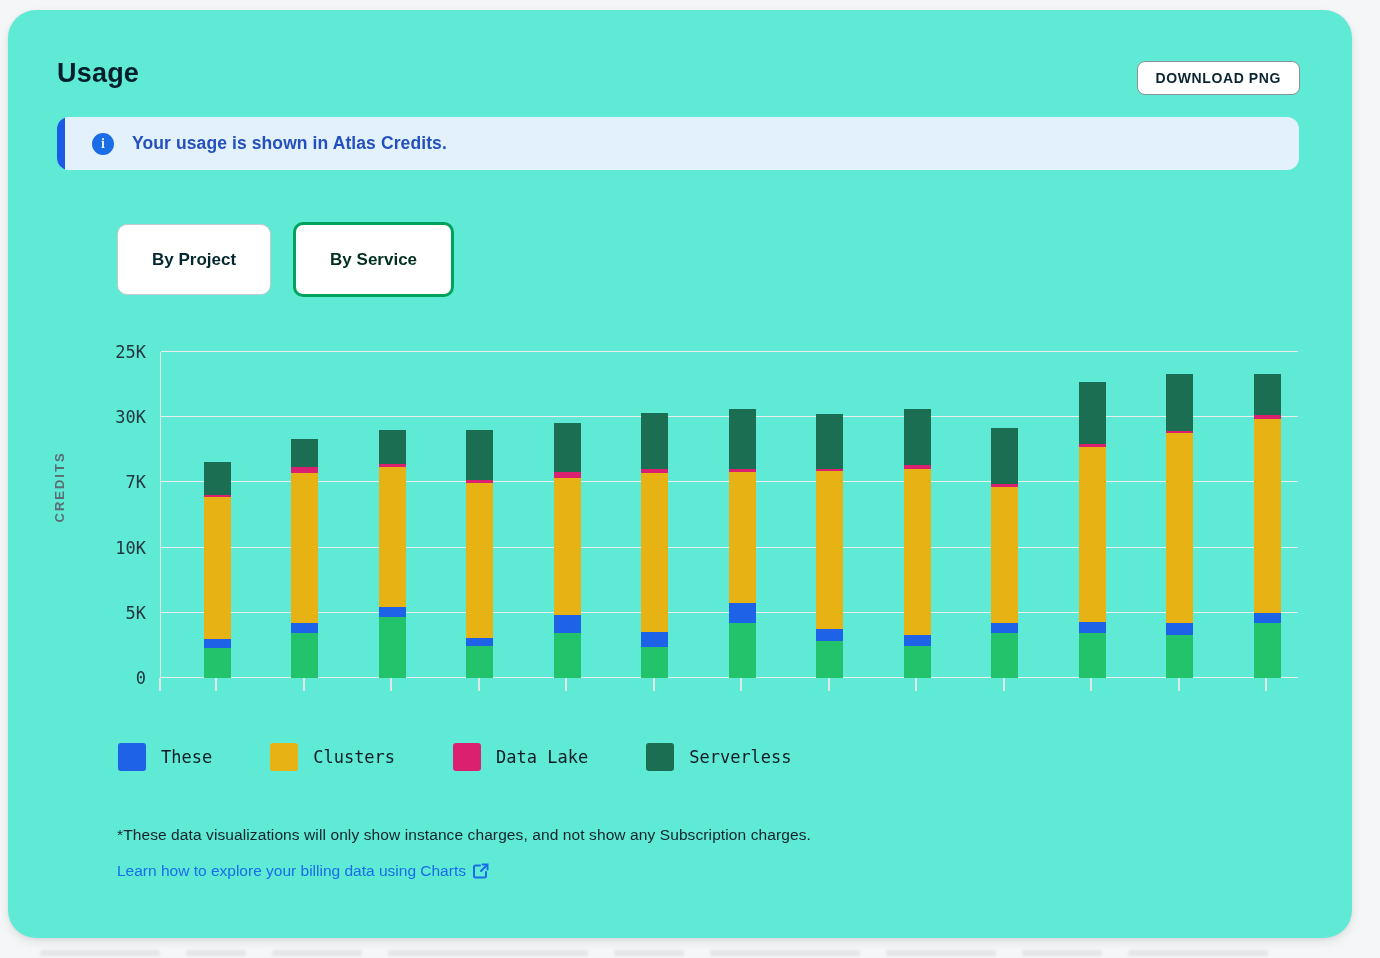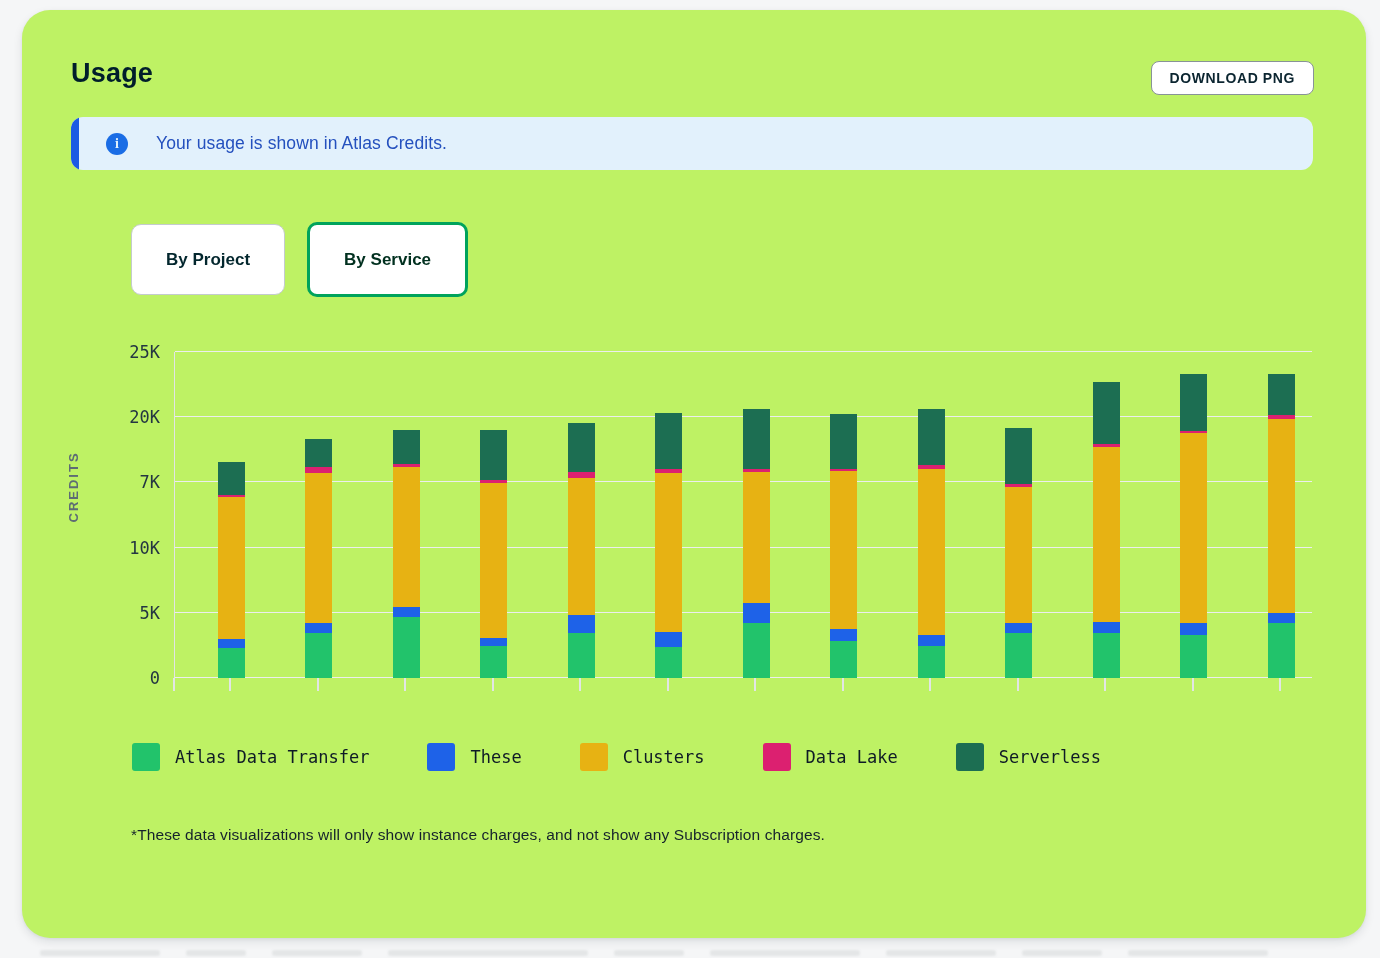--- a/index.html
+++ b/index.html
@@ -5,23 +5,23 @@
   * { margin:0; padding:0; box-sizing:border-box; }
   html,body { width:1380px; height:958px; }
   body {
     background:#F5F6F7;
     font-family:"Liberation Sans", sans-serif;
     color:#001E2B;
     position:relative;
     overflow:hidden;
   }
   .card {
-    position:absolute; left:22px; top:10px;
+    position:absolute; left:8px; top:10px;
     width:1344px; height:928px;
-    background:#bef264;
+    background:#5eead4;
     border-radius:28px;
     box-shadow:0 4px 10px rgba(0,30,43,0.10), 0 1px 3px rgba(0,30,43,0.06);
   }
   
   .page-title {
     position:absolute; left:49px; top:48px;
     font-size:27px; font-weight:bold; letter-spacing:0.2px;
   }
   .download-btn {
     position:absolute; right:52px; top:51px;
@@ -49,22 +49,22 @@
     flex:0 0 auto;
   }
   .info-icon {
     width:22px; height:22px; margin-left:27px; flex:0 0 auto;
     background:#1A6DE5; border-radius:50%;
     color:#E2F1FC; font-weight:bold; font-size:14px;
     font-family:"Liberation Serif", serif;
     display:flex; align-items:center; justify-content:center;
   }
   .banner-text {
-    margin-left:28px;
-    font-size:17.5px; color:#2450BE; letter-spacing:0.1px;
+    margin-left:18px;
+    font-size:17.5px; color:#2450BE; letter-spacing:0.1px;font-weight:bold;
   }
   
   .tabs {
     position:absolute; left:109px; top:212px;
     display:flex; gap:22px; align-items:center;
   }
   .tab {
     background:#FFFFFF;
     border:1px solid #C4CBCE;
     border-radius:10px;
@@ -173,21 +173,21 @@
     <button class="tab selected">By Service</button>
   </div>
 
   <div class="chart">
     <div class="y-axis-label">CREDITS</div>
     <div class="y-ticks">
         <div class="y-tick" style="bottom: 0px;">0</div>
         <div class="y-tick" style="bottom: 65.2px;">5K</div>
         <div class="y-tick" style="bottom: 130.4px;">10K</div>
         <div class="y-tick" style="bottom: 195.6px;">7K</div>
-        <div class="y-tick" style="bottom: 260.8px;">20K</div>
+        <div class="y-tick" style="bottom: 260.8px;">30K</div>
         <div class="y-tick" style="bottom: 326px;">25K</div>
       </div>
     <div class="plot-area">
         <div class="gridline" style="bottom: 0px;"></div>
         <div class="gridline" style="bottom: 65.2px;"></div>
         <div class="gridline" style="bottom: 130.4px;"></div>
         <div class="gridline" style="bottom: 195.6px;"></div>
         <div class="gridline" style="bottom: 260.8px;"></div>
         <div class="gridline" style="bottom: 326px;"></div>
         <div class="bar" style="left: 42.5px;">
@@ -295,43 +295,49 @@
         <div class="x-tick" style="left: 842.5px;"></div>
         <div class="x-tick" style="left: 930px;"></div>
         <div class="x-tick" style="left: 1017.5px;"></div>
         <div class="x-tick" style="left: 1105px;"></div>
         <div class="x-tick" style="left: -1px;"></div>
       </div>
   </div>
 
   <div class="legend">
       <div class="legend-item">
-        <span class="legend-swatch" style="background: rgb(34, 195, 107);"></span>
-        <span class="legend-label">Atlas Data Transfer</span>
-      </div>
-      <div class="legend-item">
         <span class="legend-swatch" style="background: rgb(30, 98, 232);"></span>
         <span class="legend-label">These</span>
       </div>
       <div class="legend-item">
         <span class="legend-swatch" style="background: rgb(231, 178, 19);"></span>
         <span class="legend-label">Clusters</span>
       </div>
       <div class="legend-item">
         <span class="legend-swatch" style="background: rgb(220, 32, 112);"></span>
         <span class="legend-label">Data Lake</span>
       </div>
       <div class="legend-item">
         <span class="legend-swatch" style="background: rgb(28, 110, 82);"></span>
         <span class="legend-label">Serverless</span>
       </div>
     </div>
 
   <p class="footnote">*These data visualizations will only show instance charges, and not show any Subscription charges.</p>
 
+  <a class="charts-link">
+    <span>Learn how to explore your billing data using Charts</span>
+    <span class="external-link-icon">
+      <svg width="16" height="16" viewBox="0 0 16 16" fill="none">
+        <path d="M13 9v4a1.5 1.5 0 0 1-1.5 1.5h-9A1.5 1.5 0 0 1 1 13V4a1.5 1.5 0 0 1 1.5-1.5H7" stroke="#1A6CE8" stroke-width="2" stroke-linecap="round"></path>
+        <path d="M9.5 1.5H14.5V6.5" stroke="#1A6CE8" stroke-width="2" stroke-linecap="round"></path>
+        <path d="M14 2 8 8" stroke="#1A6CE8" stroke-width="2" stroke-linecap="round"></path>
+      </svg>
+    </span>
+  </a>
 
 </div>
 
 <div class="below-card">
   <span style="width:120px"></span>
     <span style="width:60px"></span>
     <span style="width:90px"></span>
   <span style="width:200px"></span>
     <span style="width:70px"></span>
     <span style="width:150px"></span>

